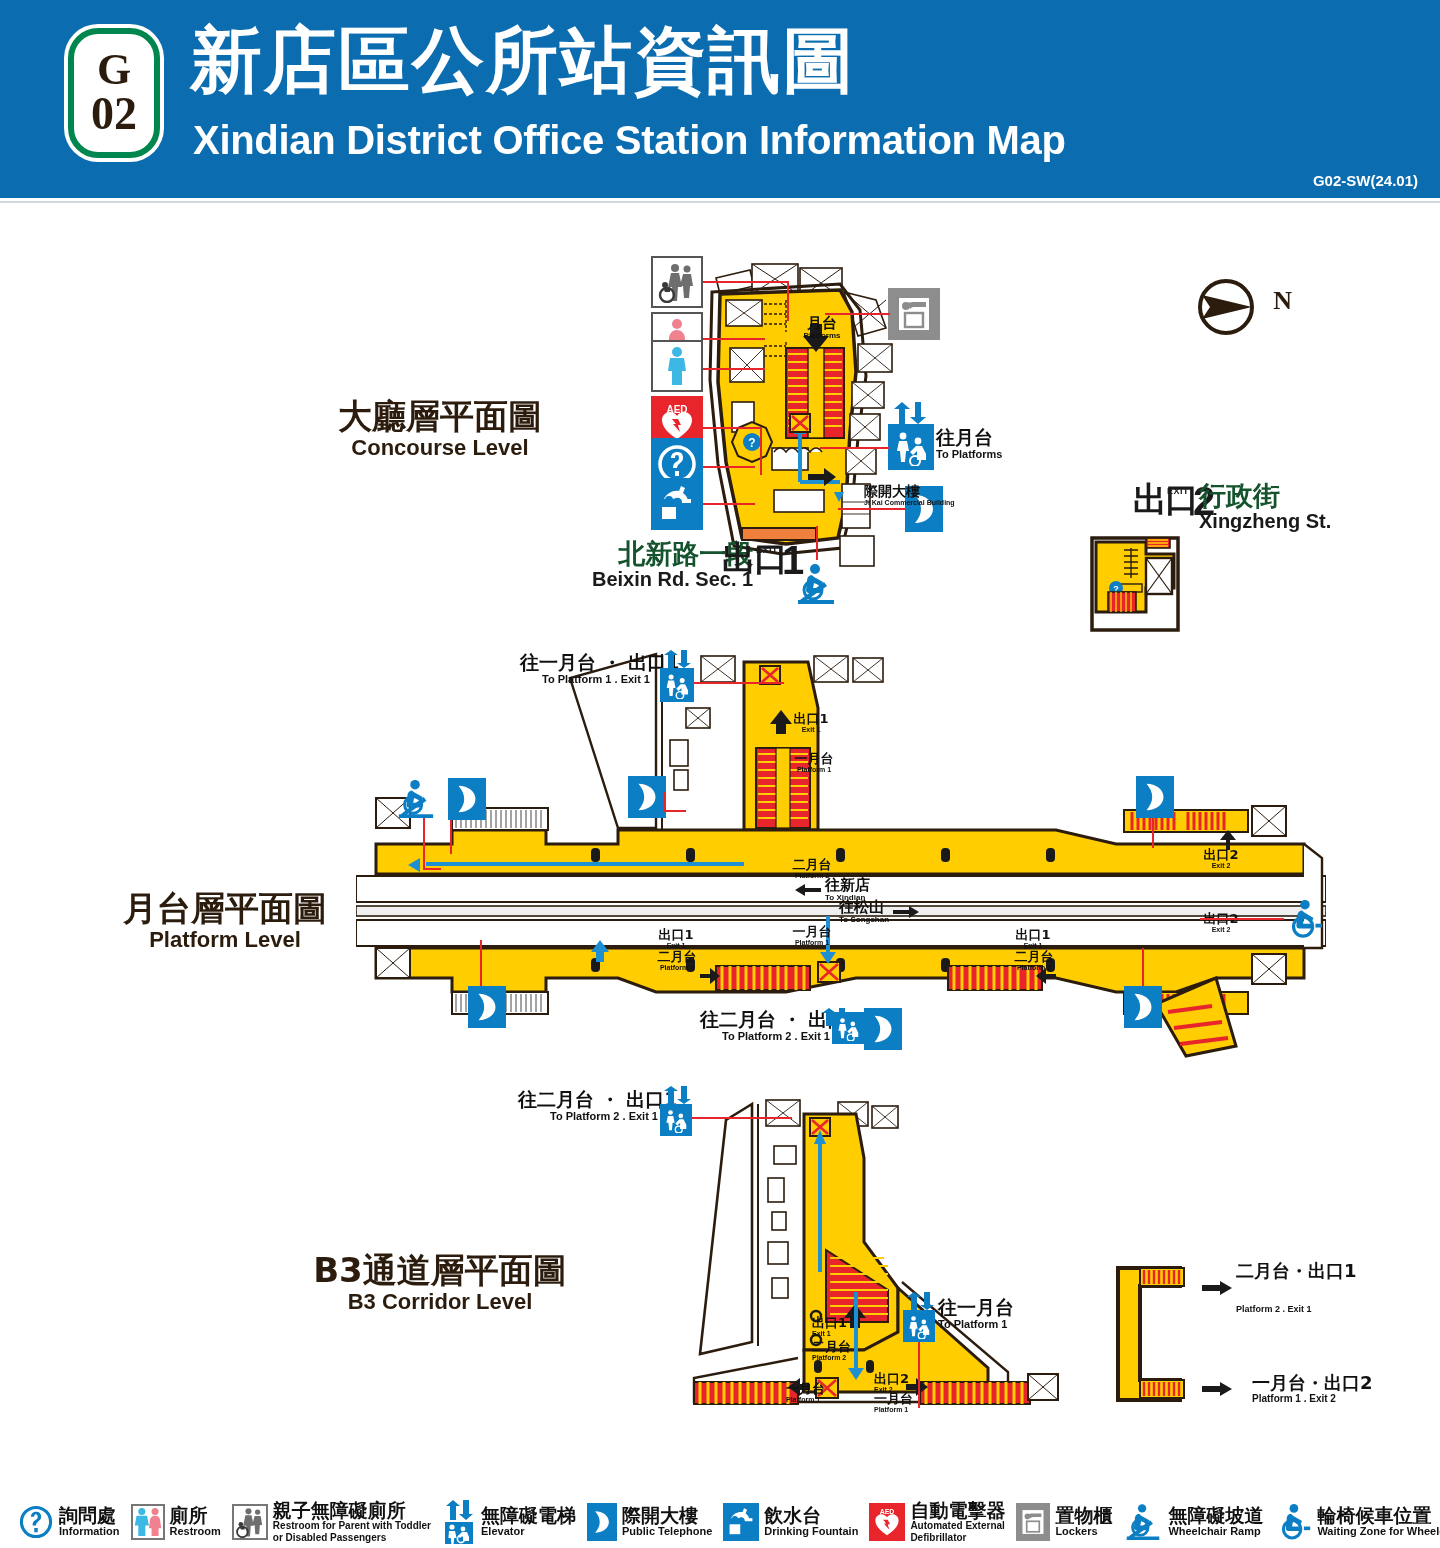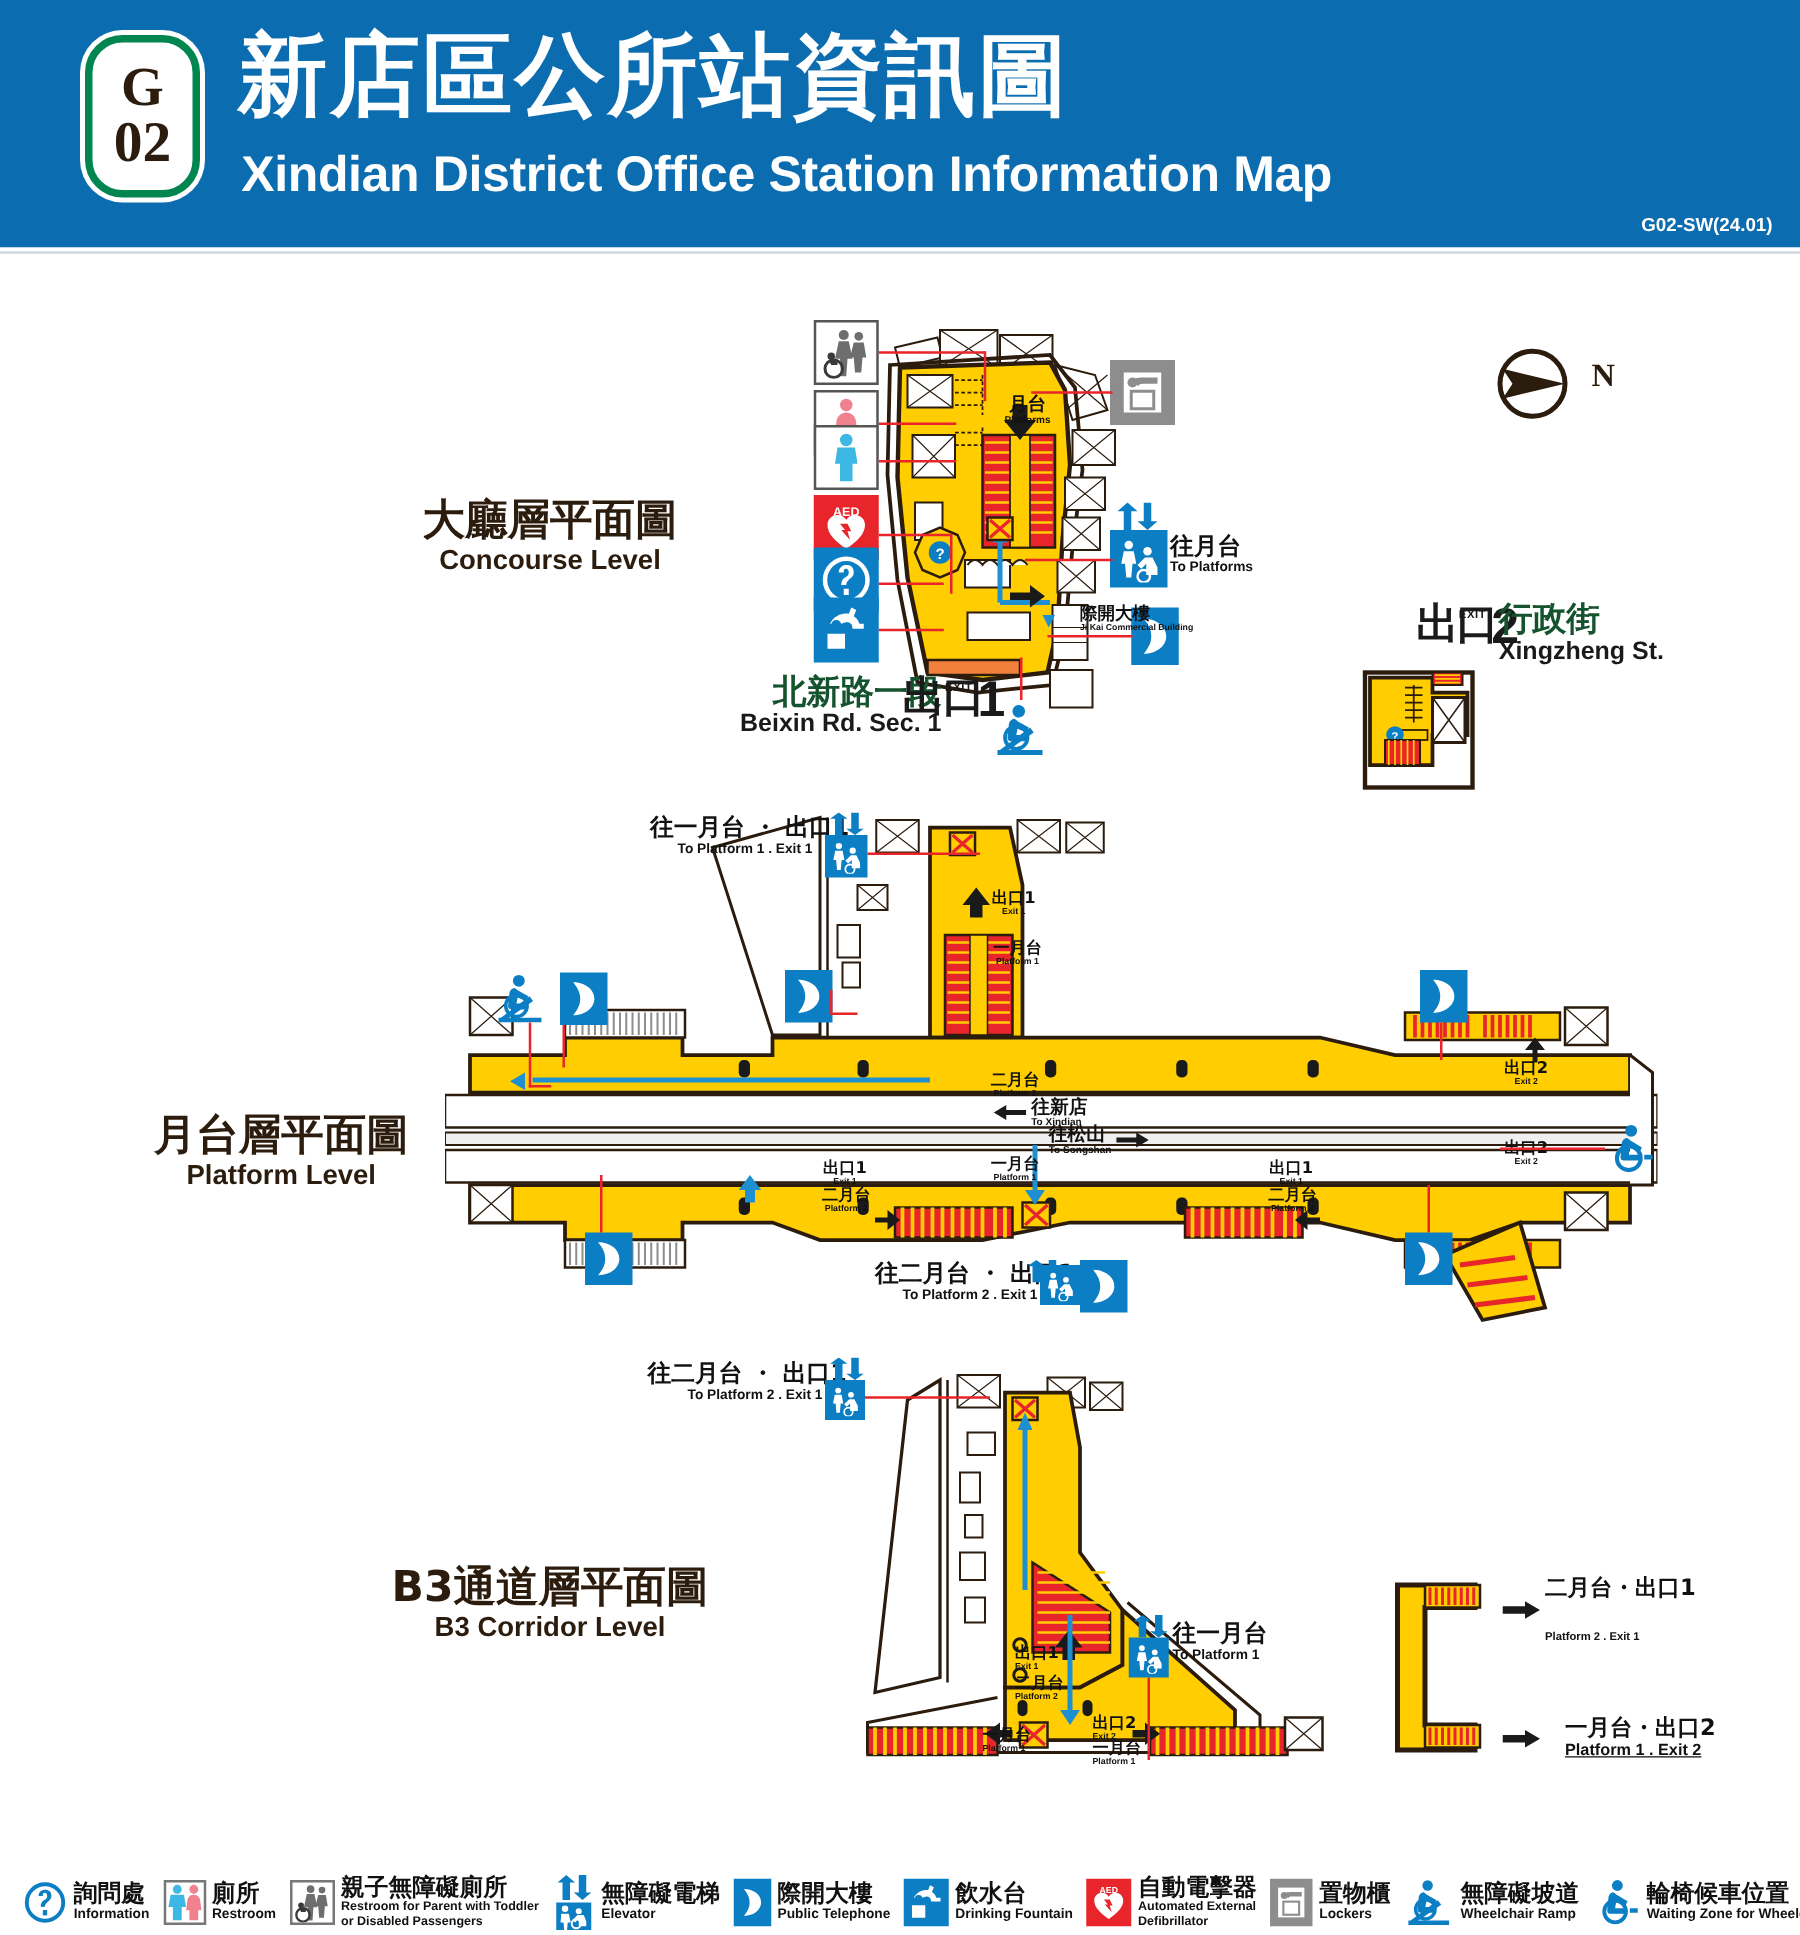--- a/index.html
+++ b/index.html
@@ -933,21 +933,21 @@
     <div class="zh" style="font-size:18px;">二月台・出口1</div>
     <div class="en" style="font-size:9px;margin-top:24px;">Platform 2 . Exit 1</div>
   </div>
 </div>
 <div style="position:absolute; left:1202px; top:1374px; display:flex; align-items:center;">
   <svg width="30" height="16" viewBox="0 0 30 16">
       <path d="M30 8 L18 1 L18 5 L0 5 L0 11 L18 11 L18 15 Z" fill="#1a1a1a"></path>
     </svg>
   <div class="sig" style="position:static; margin-left:20px;">
     <div class="zh" style="font-size:18px;">一月台・出口2</div>
-    <div class="en" style="font-size:13px;text-decoration:underline;">Platform 1 . Exit 2</div>
+    <div class="en" style="font-size:10px;">Platform 1 . Exit 2</div>
   </div>
 </div>
 
 <div id="legend">
 
   <div class="lg-item">
     <span class="lg-ico">
       <svg width="36" height="36" viewBox="0 0 42 42">
         <circle cx="21" cy="21" r="17" fill="none" stroke="#0b7ec4" stroke-width="3.6"></circle>
         <path d="M15 15c0-4 3-6 6-6 4 0 6 2 6 6 0 3-2 4-4 6-1 1-2 2-2 4h-4c0-3 1-5 3-6 2-1 3-2 3-4 0-2-1-3-2-3-2 0-2 1-2 3z" fill="#0b7ec4"></path>

